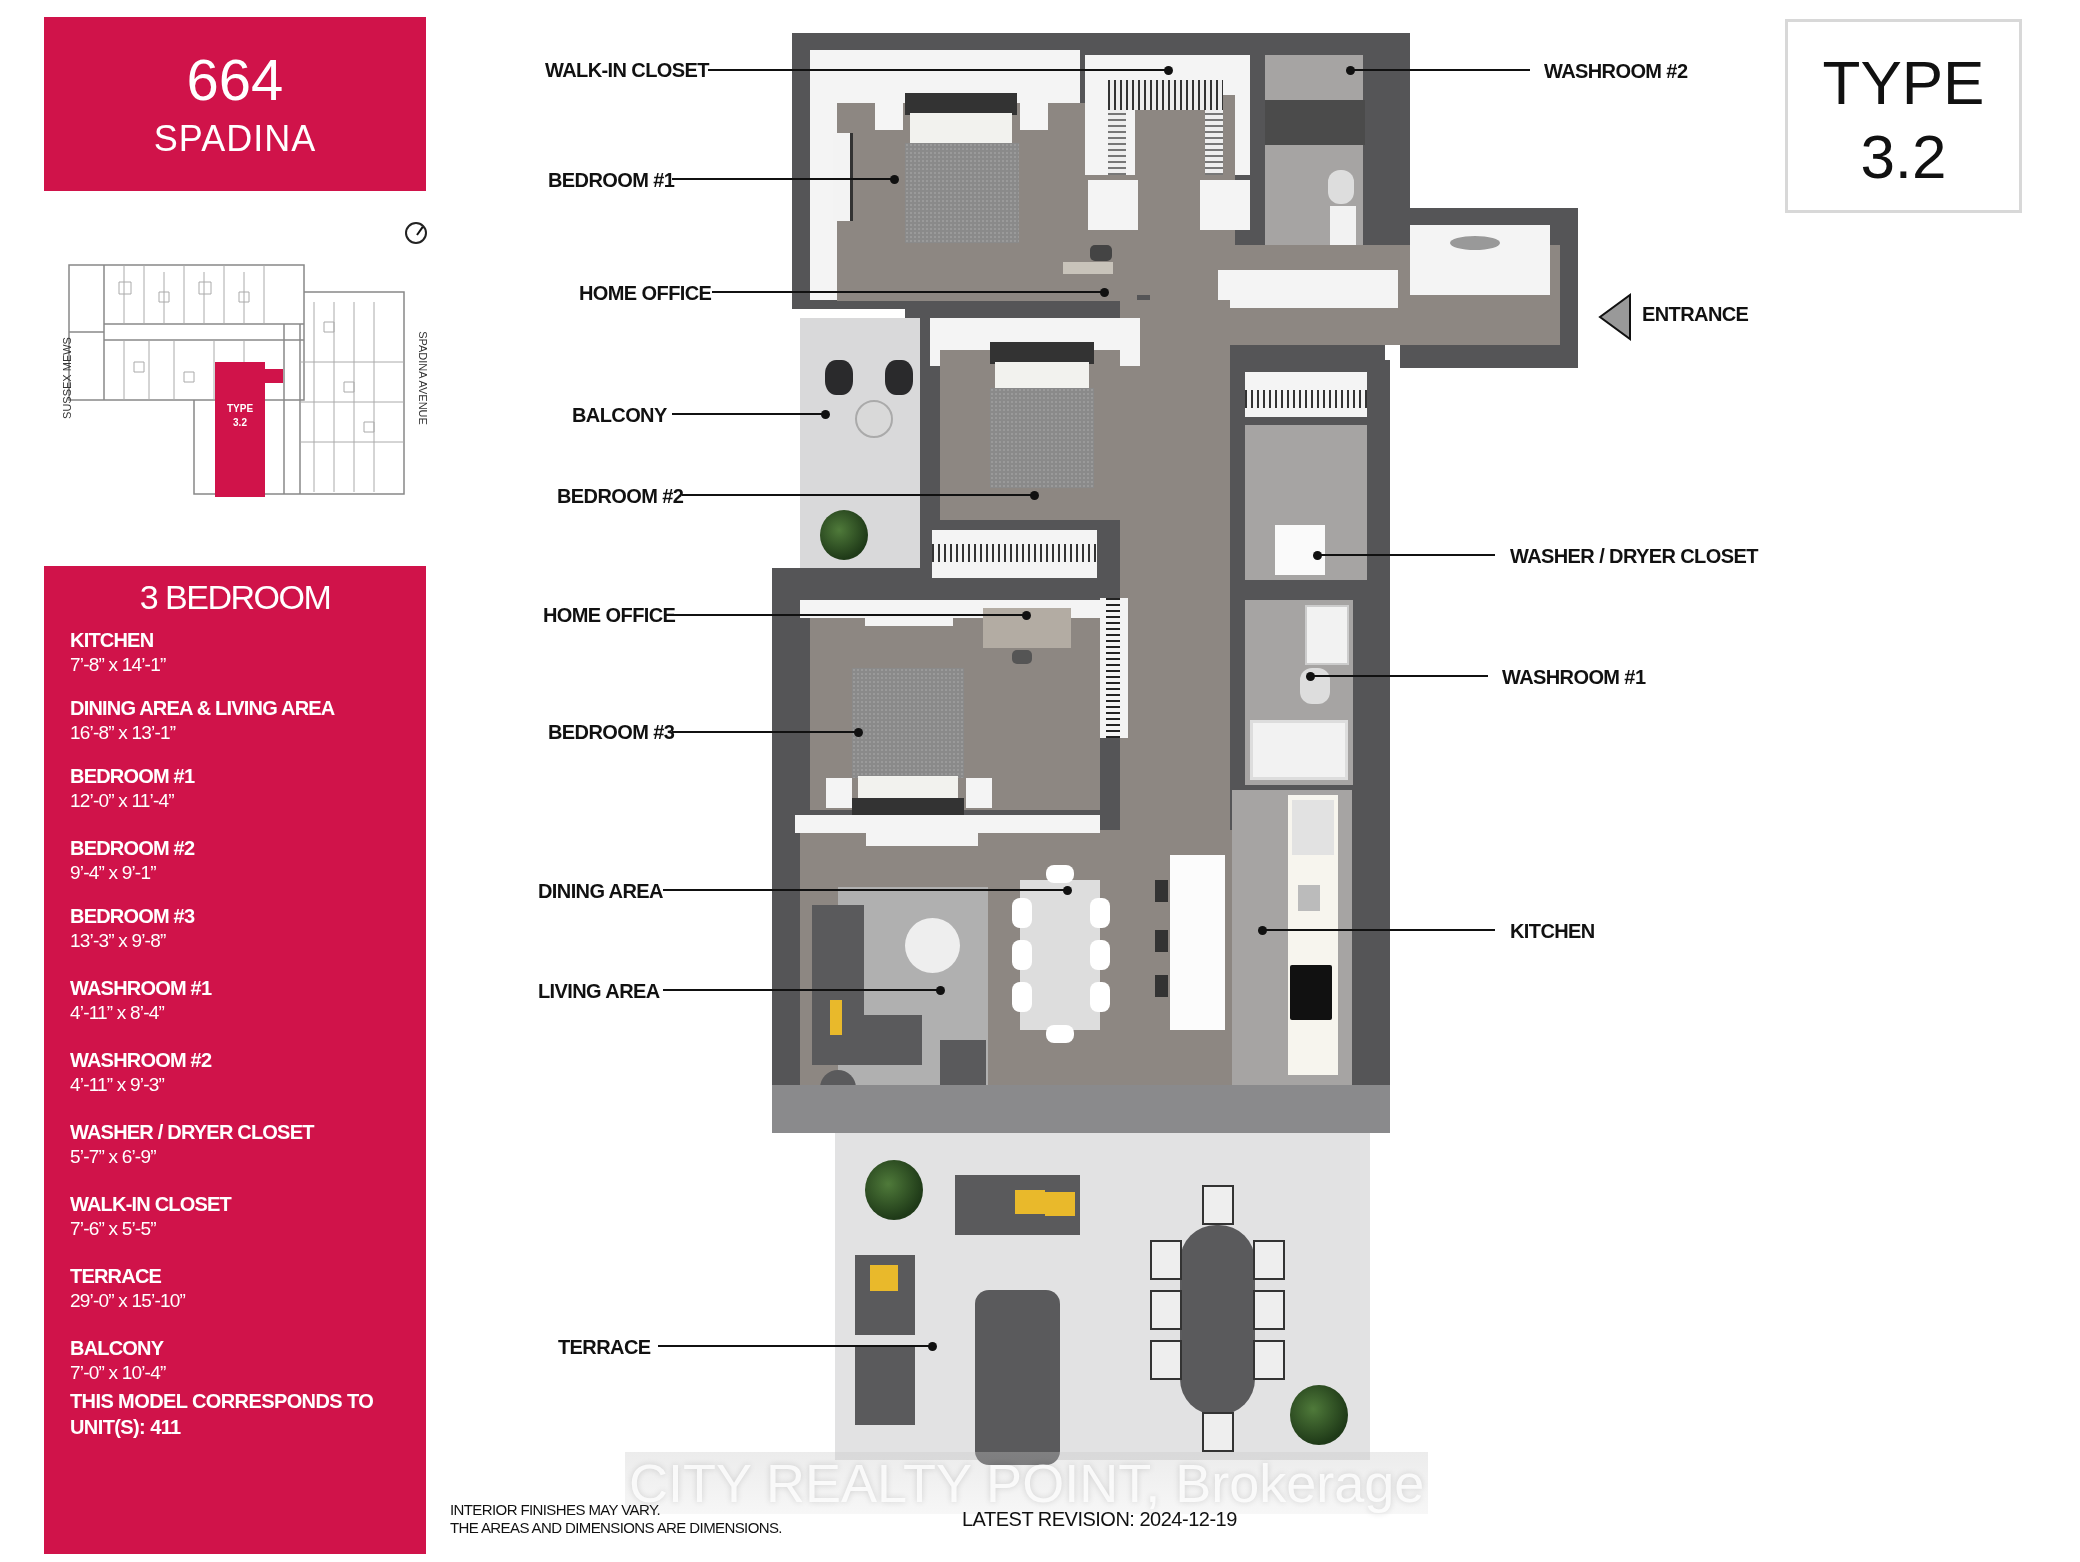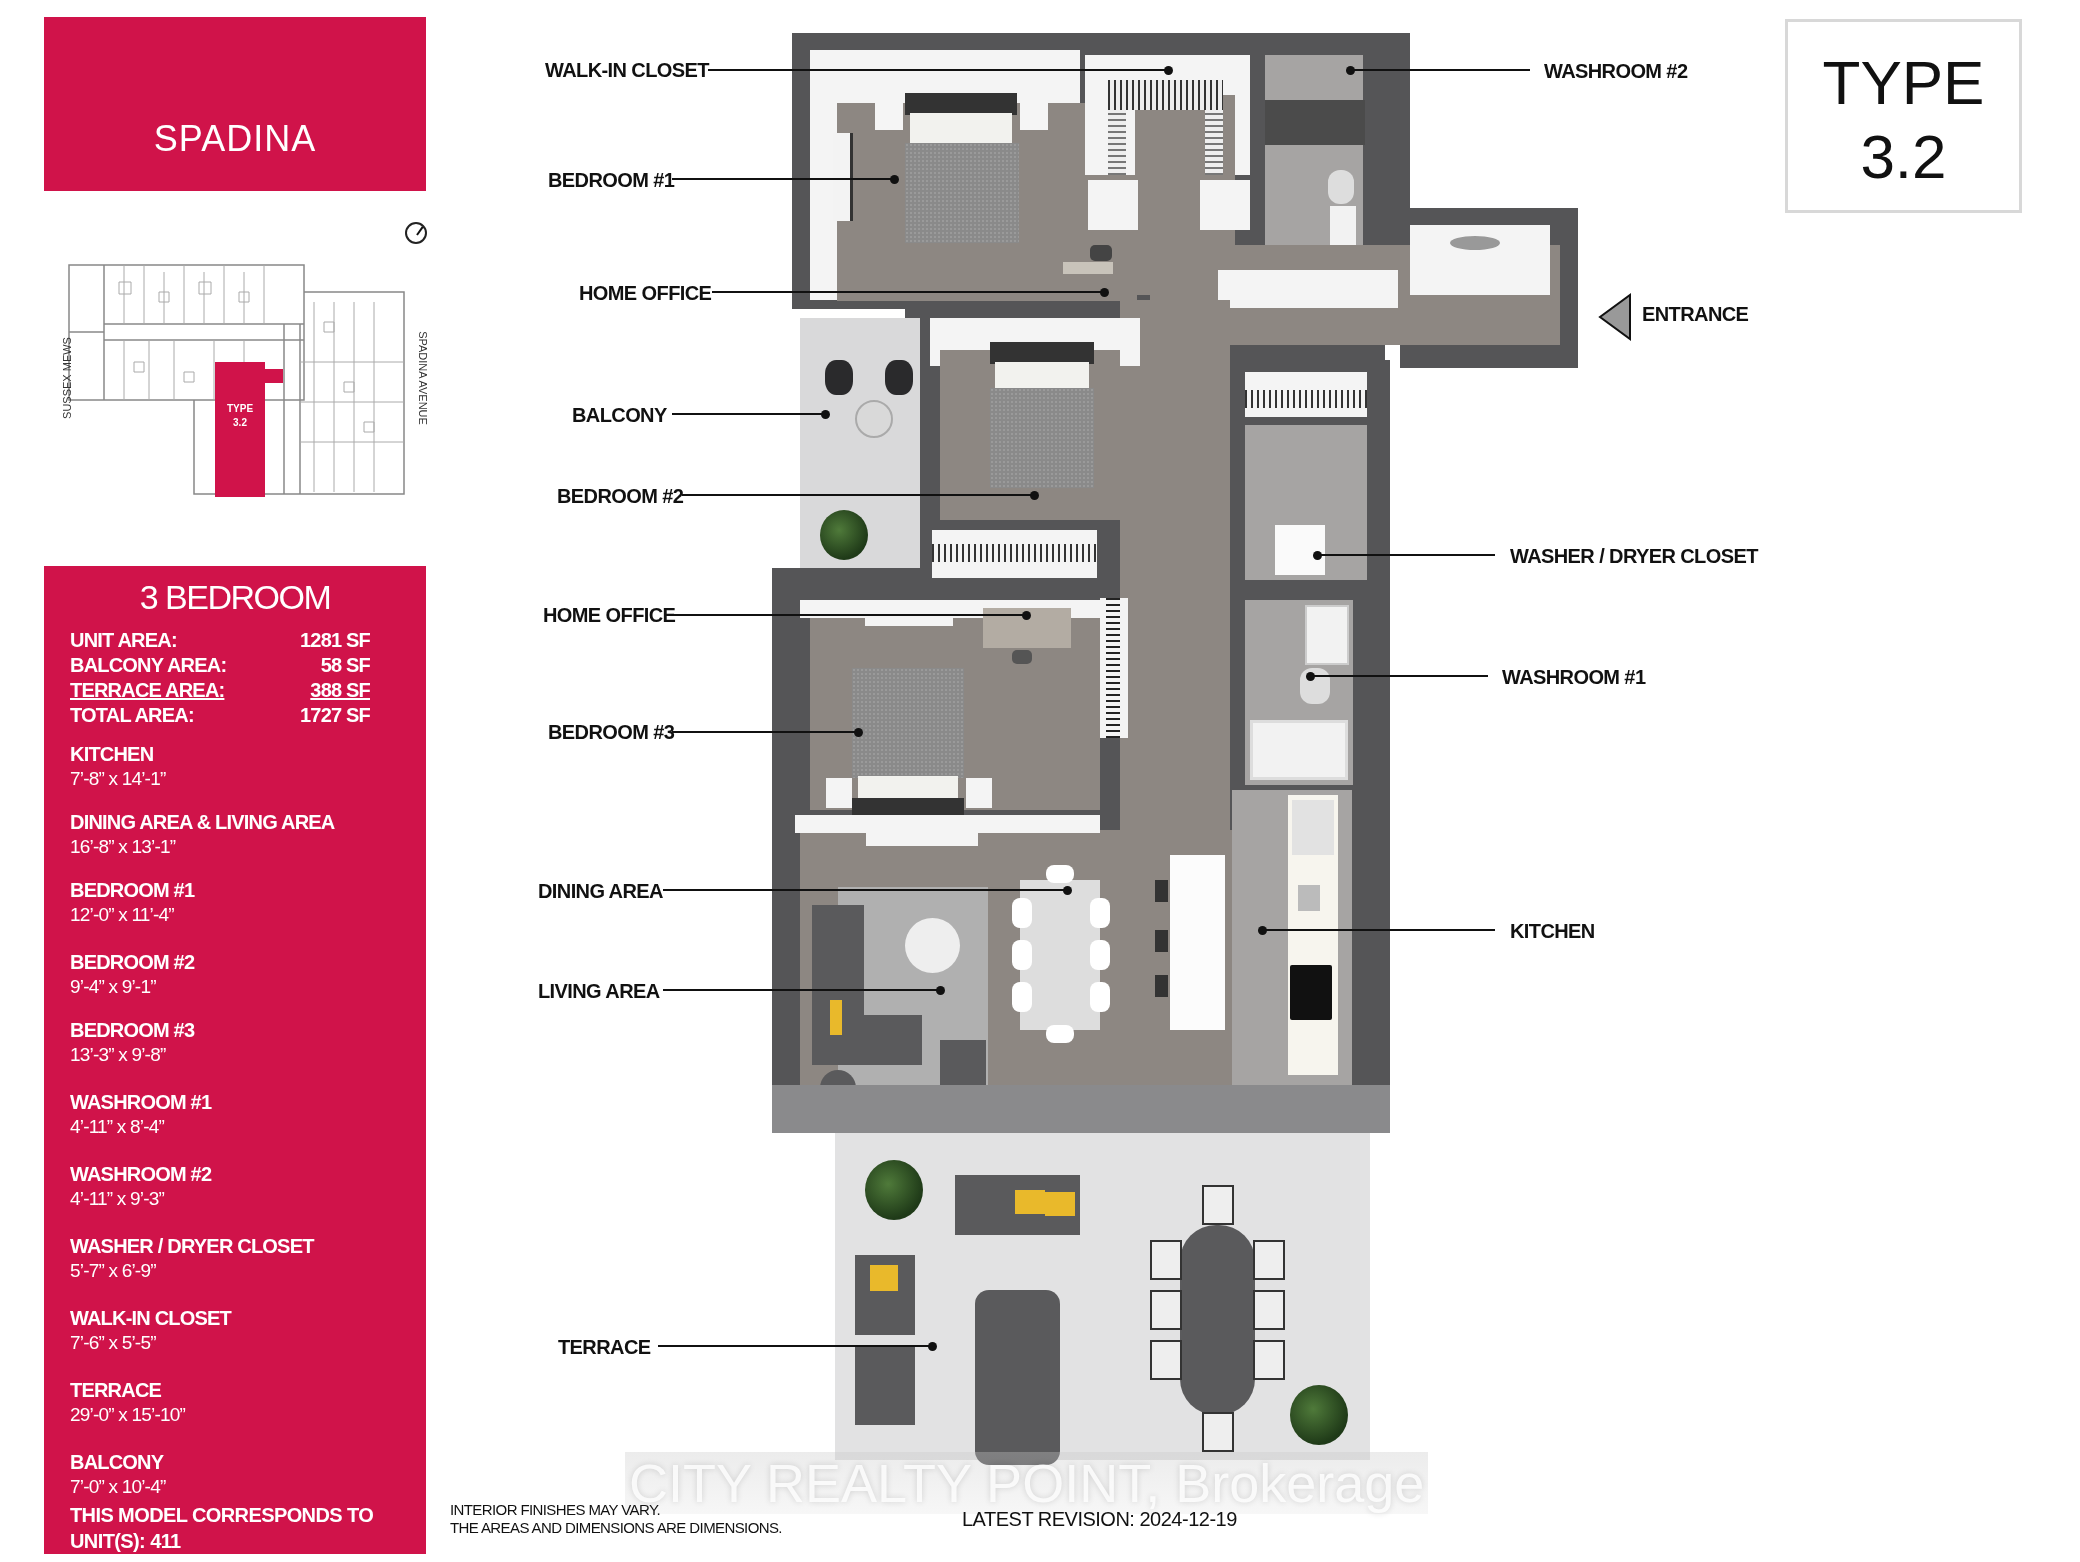--- a/index.html
+++ b/index.html
@@ -47,20 +47,21 @@
   #watermark{left:625px;top:1452px;font-size:54px;color:rgba(255,255,255,.82);text-shadow:0 0 6px rgba(0,0,0,.15);white-space:nowrap;background:linear-gradient(rgba(200,200,200,.35),rgba(200,200,200,.15));padding:0 4px}
   .plant{position:absolute;border-radius:50%;background:radial-gradient(circle at 40% 40%,#4f7a3a,#1f3a18 70%)}
   .yellow{background:#e9b92b}
   .grey{background:#5a5a5c}
   .bed-cover{background:#8a8a8a;background-image:radial-gradient(#9a9a9a 1px,transparent 1px);background-size:4px 4px}
 </style>
 </head>
 <body>
 
 <div id="title-box" class="abs red">
+  <div id="title-num">664</div>
   <div id="title-name">SPADINA</div>
 </div>
 
 <div id="type-box" class="abs">
   <div id="type-word">TYPE</div>
   <div id="type-num">3.2</div>
 </div>
 
 <div id="compass" class="abs"></div>
 
@@ -86,38 +87,20 @@
   <div class="kp-street" style="left:-38px;top:110px;transform:rotate(-90deg)">SUSSEX MEWS</div>
   <div class="kp-street" style="left:312px;top:110px;transform:rotate(90deg)">SPADINA AVENUE</div>
   <div class="abs" style="left:151px;top:140px;width:50px;text-align:center;color:#fff;font-size:10px;font-weight:bold;line-height:14px">
     <div>TYPE</div>
     <div>3.2</div>
   </div>
 </div>
 
 <div id="info-box" class="abs red">
   <div id="info-heading">3 BEDROOM</div>
-  <div style="margin-top:14px">
-    <div class="area-row">
-        <span class="lab">UNIT AREA:</span>
-        <span class="val">1281 SF</span>
-      </div>
-    <div class="area-row">
-        <span class="lab">BALCONY AREA:</span>
-        <span class="val">58 SF</span>
-      </div>
-    <div class="area-row ul">
-        <span class="lab">TERRACE AREA:</span>
-        <span class="val">388 SF</span>
-      </div>
-    <div class="area-row">
-        <span class="lab">TOTAL AREA:</span>
-        <span class="val">1727 SF</span>
-      </div>
-  </div>
   <div class="room" style="margin-top:14px">
       <div class="rn">KITCHEN</div>
       <div class="rd">7’-8” x 14’-1”</div>
     </div>
   <div class="room" style="margin-top:18px">
       <div class="rn">DINING AREA &amp; LIVING AREA</div>
       <div class="rd">16’-8” x 13’-1”</div>
     </div>
   <div class="room" style="margin-top:18px">
       <div class="rn">BEDROOM #1</div>

